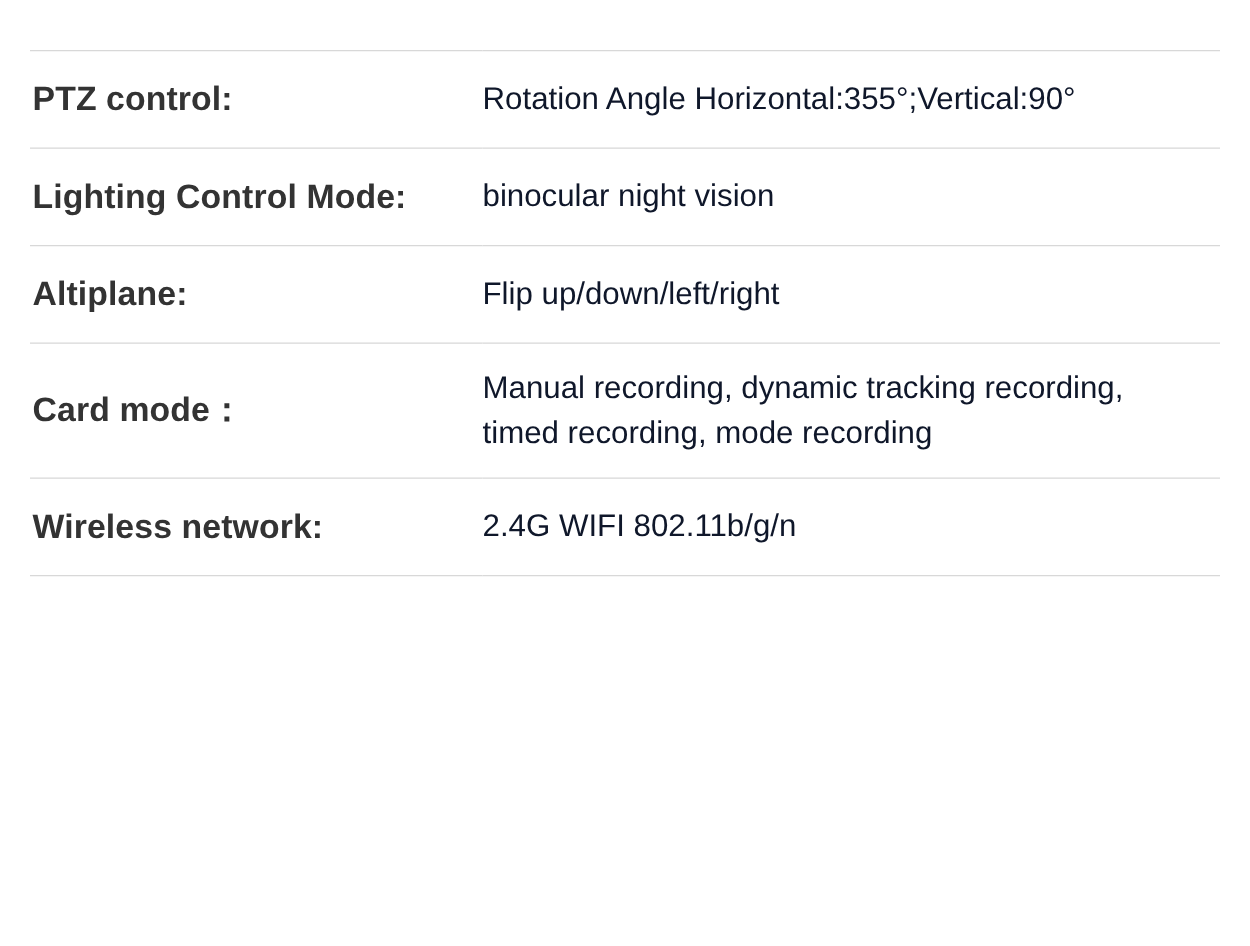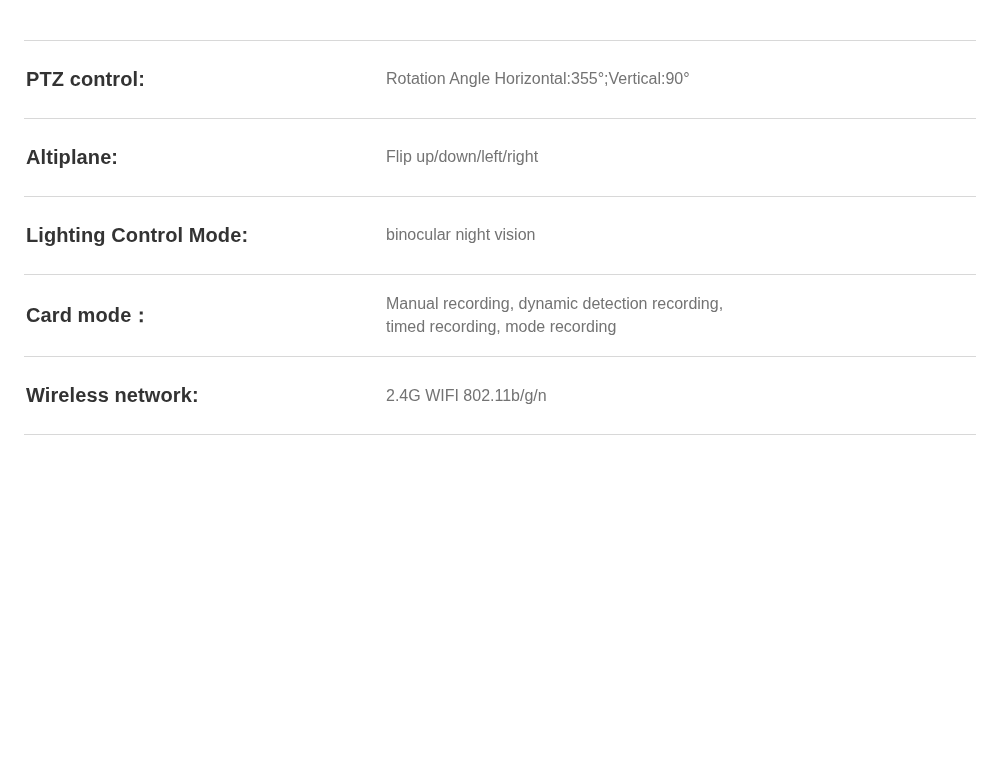--- a/index.html
+++ b/index.html
@@ -30,66 +30,66 @@
   }
   .spec-table tr:first-child {
     border-top: 1px solid #d8d8d8;
   }
   .spec-table td {
     vertical-align: middle;
     padding: 0;
   }
   td.label-cell {
     width: 360px;
-    font-size: 20px;
+    font-size: 27px;
     font-weight: bold;
     color: #333333;
     letter-spacing: 0.1px;
     padding: 18px 0 18px 2px;
     line-height: 1.25;
   }
   td.value-cell {
-    font-size: 16px;
+    font-size: 25px;
     font-weight: normal;
-    color: #737373;
+    color: #0f172a;
     line-height: 1.42;
     padding: 18px 0 18px 0;
   }
   .row-h1 { height: 78px; }
   .row-h2 { height: 79px; }
   .value-line { display: block; white-space: pre-wrap; }
 </style>
 </head>
 <body>
 
 <div class="spec-sheet">
   <table class="spec-table">
     <tbody>
       <tr class="row-h1">
         <td class="label-cell">PTZ control:</td>
         <td class="value-cell">
           <span class="value-line">Rotation Angle Horizontal:355°;Vertical:90°</span>
         </td>
       </tr>
       <tr class="row-h1">
+        <td class="label-cell">Lighting Control Mode:</td>
+        <td class="value-cell">
+          <span class="value-line">binocular night vision</span>
+        </td>
+      </tr>
+      <tr class="row-h1">
         <td class="label-cell">Altiplane:</td>
         <td class="value-cell">
           <span class="value-line">Flip up/down/left/right</span>
         </td>
       </tr>
-      <tr class="row-h1">
-        <td class="label-cell">Lighting Control Mode:</td>
-        <td class="value-cell">
-          <span class="value-line">binocular night vision</span>
-        </td>
-      </tr>
       <tr class="row-h2">
         <td class="label-cell">Card mode：</td>
         <td class="value-cell">
-          <span class="value-line">Manual recording, dynamic detection recording,</span>
+          <span class="value-line">Manual recording, dynamic tracking recording,</span>
           <span class="value-line">timed recording, mode recording</span>
         </td>
       </tr>
       <tr class="row-h1">
         <td class="label-cell">Wireless network:</td>
         <td class="value-cell">
           <span class="value-line">2.4G WIFI 802.11b/g/n</span>
         </td>
       </tr>
     </tbody>

